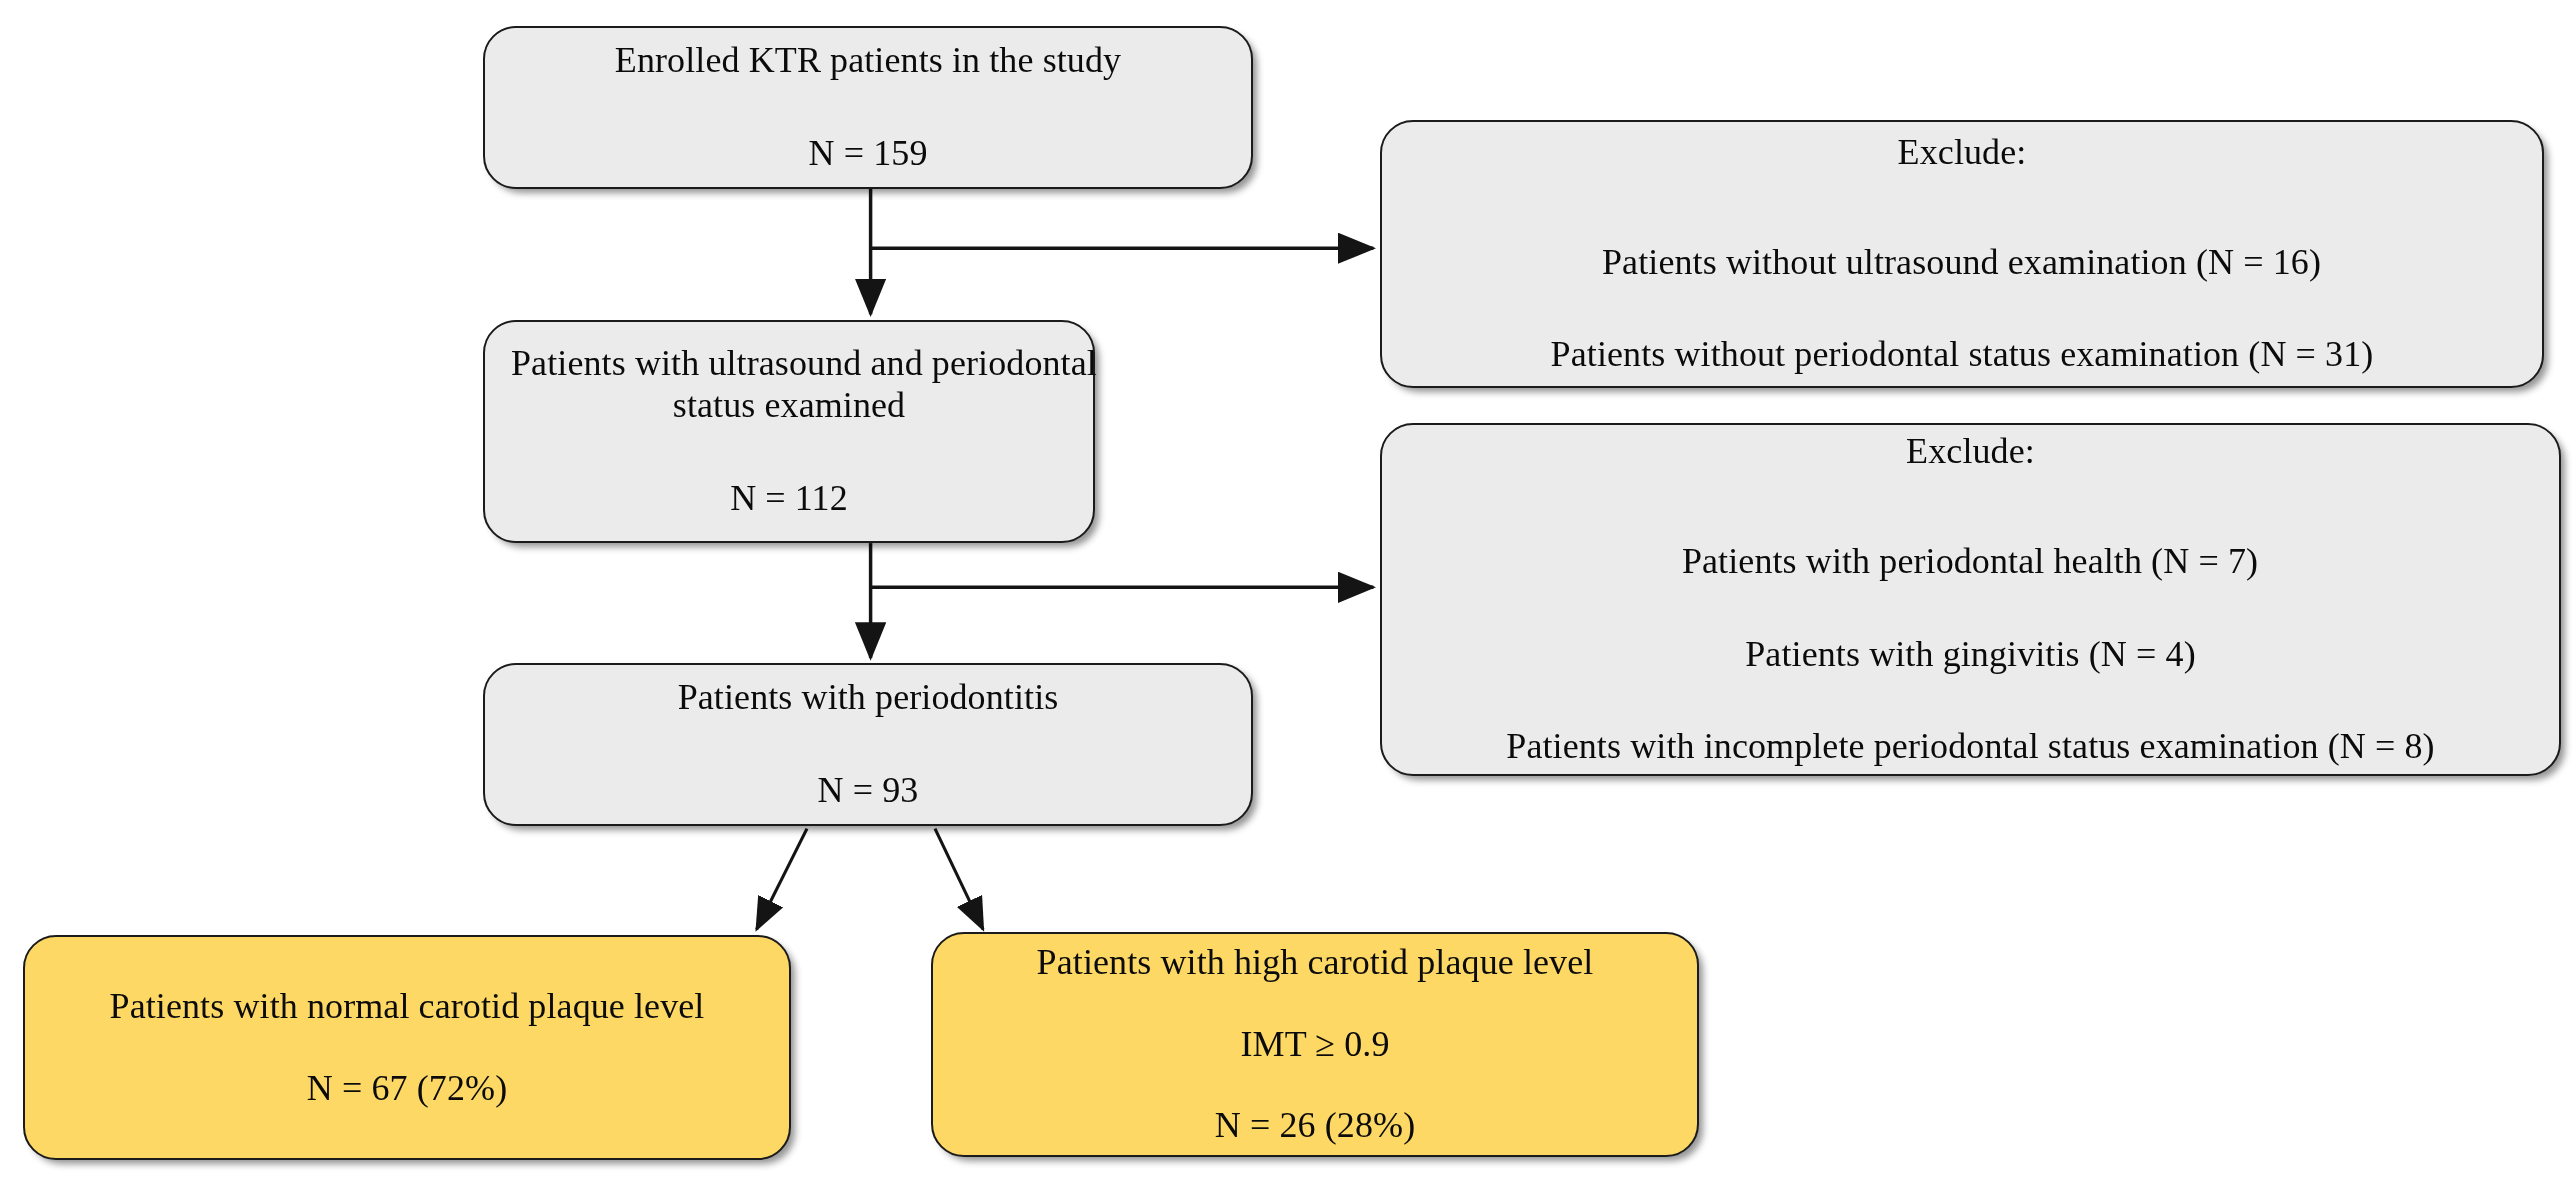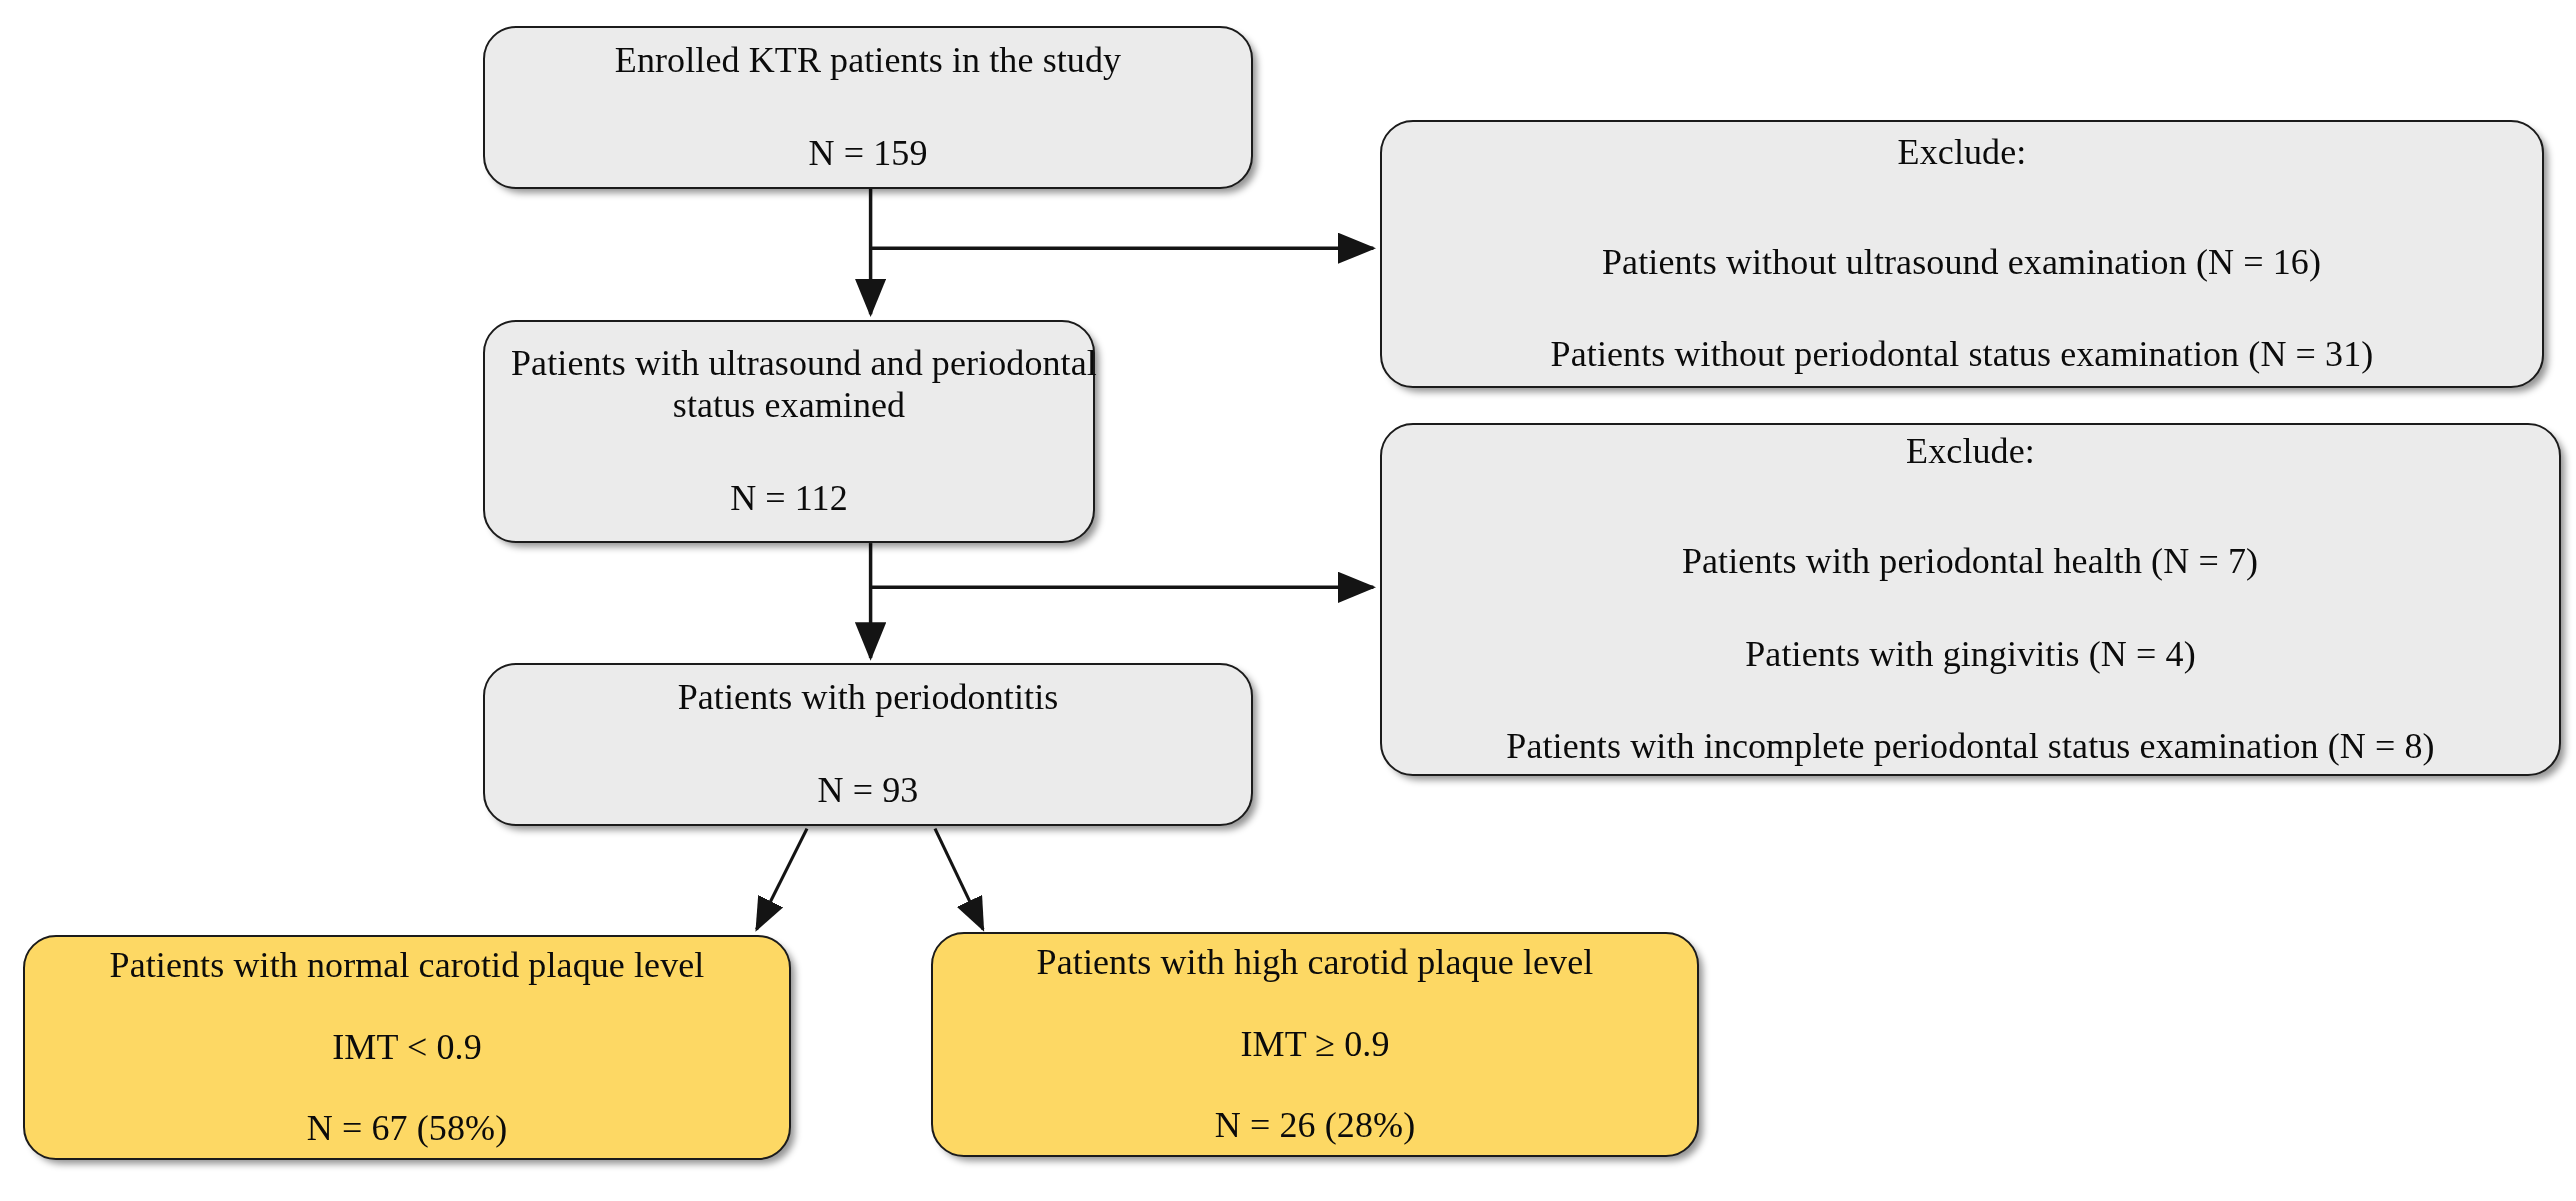--- a/index.html
+++ b/index.html
@@ -115,22 +115,21 @@
 
   <div class="node gray" id="node-exclude-2">
     <span class="line bold">Exclude:</span>
     <span class="line gap-lg">Patients with periodontal health (N = 7)</span>
     <span class="line gap-md">Patients with gingivitis (N = 4)</span>
     <span class="line gap-md">Patients with incomplete periodontal status examination (N = 8)</span>
   </div>
 
   <div class="node yellow" id="node-normal-imt">
     <span class="line">Patients with normal carotid plaque level</span>
-    <span class="line bold gap-sm">IMT &lt; 0.9</span>
-    <span class="line gap-sm">N = 67 (58%)</span>
+    <span class="line gap-sm">N = 67 (72%)</span>
   </div>
 
   <div class="node yellow" id="node-high-imt">
     <span class="line">Patients with high carotid plaque level</span>
     <span class="line bold gap-sm">IMT ≥ 0.9</span>
     <span class="line gap-sm">N = 26 (28%)</span>
   </div>
 
 </div>
 

